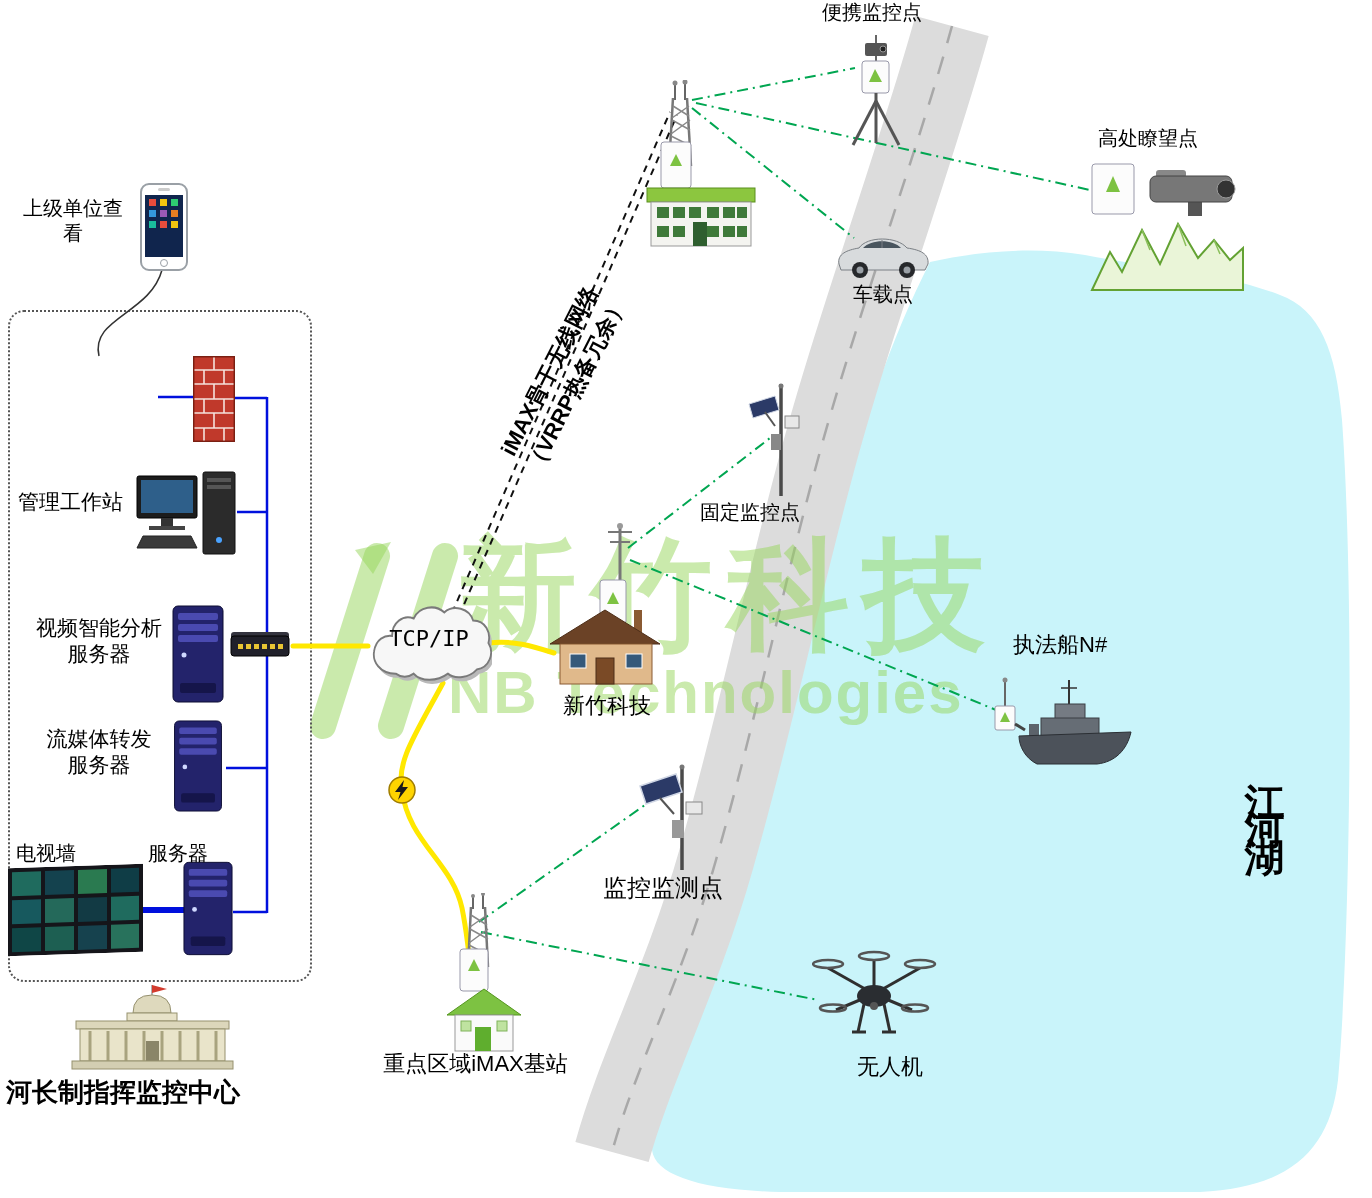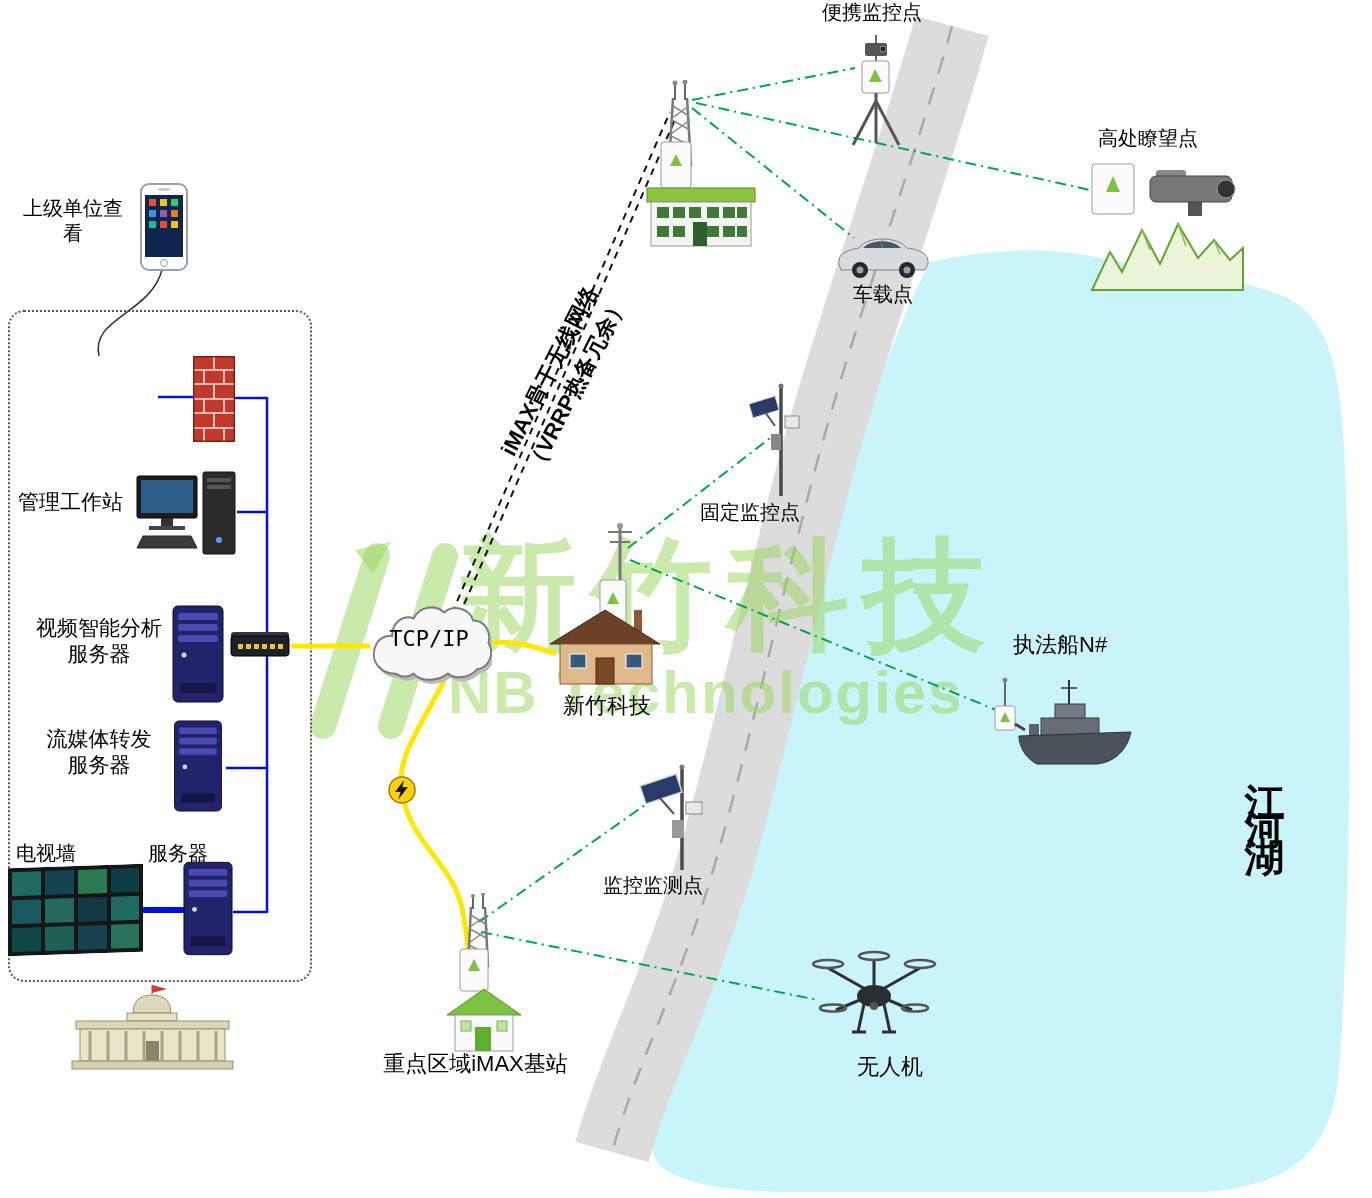--- a/index.html
+++ b/index.html
@@ -243,20 +243,21 @@
         <line x1="92" y1="48" x2="92" y2="78"></line>
           <line x1="110" y1="48" x2="110" y2="78"></line>
         <line x1="128" y1="48" x2="128" y2="78"></line>
           <line x1="146" y1="48" x2="146" y2="78"></line>
       </g>
       <rect x="76" y="58" width="13" height="20" fill="#8a8568"></rect>
       <rect x="2" y="78" width="161" height="8" fill="#d3ceb2" stroke="#96916f"></rect>
     </svg>
   </div>
 
+  <div class="label" style="left:6px;top:1076px;width:310px;font-size:26px;font-weight:bold;">河长制指挥监控中心</div>
 
   <div class="abs z3 node" style="left:366px;top:596px;width:126px;height:92px;">
     <svg width="126" height="92" viewBox="0 0 140 90" preserveAspectRatio="none">
       <path d="M 33 76 C 15 76 7 64 9 54 C 11 42 21 38 29 39 C 29 26 41 18 53 22 C 59 10 77 8 87 16 C 97 8 115 12 119 24 C 133 24 139 36 136 46 C 143 56 137 70 123 72 C 115 80 99 82 91 76 C 79 84 61 84 53 76 C 47 80 39 80 33 76 Z" fill="#b9b9b9" transform="translate(3,4)"></path>
       <path d="M 33 76 C 15 76 7 64 9 54 C 11 42 21 38 29 39 C 29 26 41 18 53 22 C 59 10 77 8 87 16 C 97 8 115 12 119 24 C 133 24 139 36 136 46 C 143 56 137 70 123 72 C 115 80 99 82 91 76 C 79 84 61 84 53 76 C 47 80 39 80 33 76 Z" fill="#f7f7f7" stroke="#7a7a7a" stroke-width="2"></path>
     </svg>
     <div class="cloud-text" style="font-family:'DejaVu Sans Mono',monospace;font-size:22px;">TCP/IP</div>
   </div>
 
   <div id="backbone">
@@ -394,21 +395,21 @@
   <div class="abs z3 node" style="left:638px;top:762px;">
     <svg width="70" height="112" viewBox="0 0 70 112">
       <line x1="44" y1="4" x2="44" y2="108" stroke="#4a4a4a" stroke-width="3.5"></line>
       <circle cx="44" cy="5" r="2.5" fill="#777"></circle>
       <polygon points="2,24 38,12 44,30 8,42" fill="#2b3a67" stroke="#cfd6e4" stroke-width="1.5"></polygon>
       <line x1="22" y1="36" x2="36" y2="52" stroke="#555" stroke-width="2"></line>
       <rect x="48" y="40" width="16" height="12" fill="#e8e8e8" stroke="#888"></rect>
       <rect x="34" y="58" width="12" height="18" fill="#999"></rect>
     </svg>
   </div>
-  <div class="label" style="left:603px;top:873px;font-size:20px;">监控监测点</div>
+  <div class="label" style="left:603px;top:873px;font-size:24px;">监控监测点</div>
 
   <div class="abs z3 node" style="left:443px;top:893px;">
     <svg width="85" height="160" viewBox="0 0 85 160">
       <line x1="30" y1="2" x2="30" y2="16" stroke="#666" stroke-width="2"></line>
         <circle cx="30" cy="3" r="2" fill="#888"></circle>
       <line x1="40" y1="0" x2="40" y2="16" stroke="#666" stroke-width="2"></line>
         <circle cx="40" cy="1" r="2" fill="#888"></circle>
       <line x1="28" y1="14" x2="25" y2="74" stroke="#777" stroke-width="2.5"></line>
       <line x1="42" y1="14" x2="45" y2="74" stroke="#777" stroke-width="2.5"></line>
       <path d="M28 22 L44 32 M44 22 L27 34 M27 36 L45 46 M45 36 L26 50 M26 52 L45 62" stroke="#888" stroke-width="1.5" fill="none"></path>

